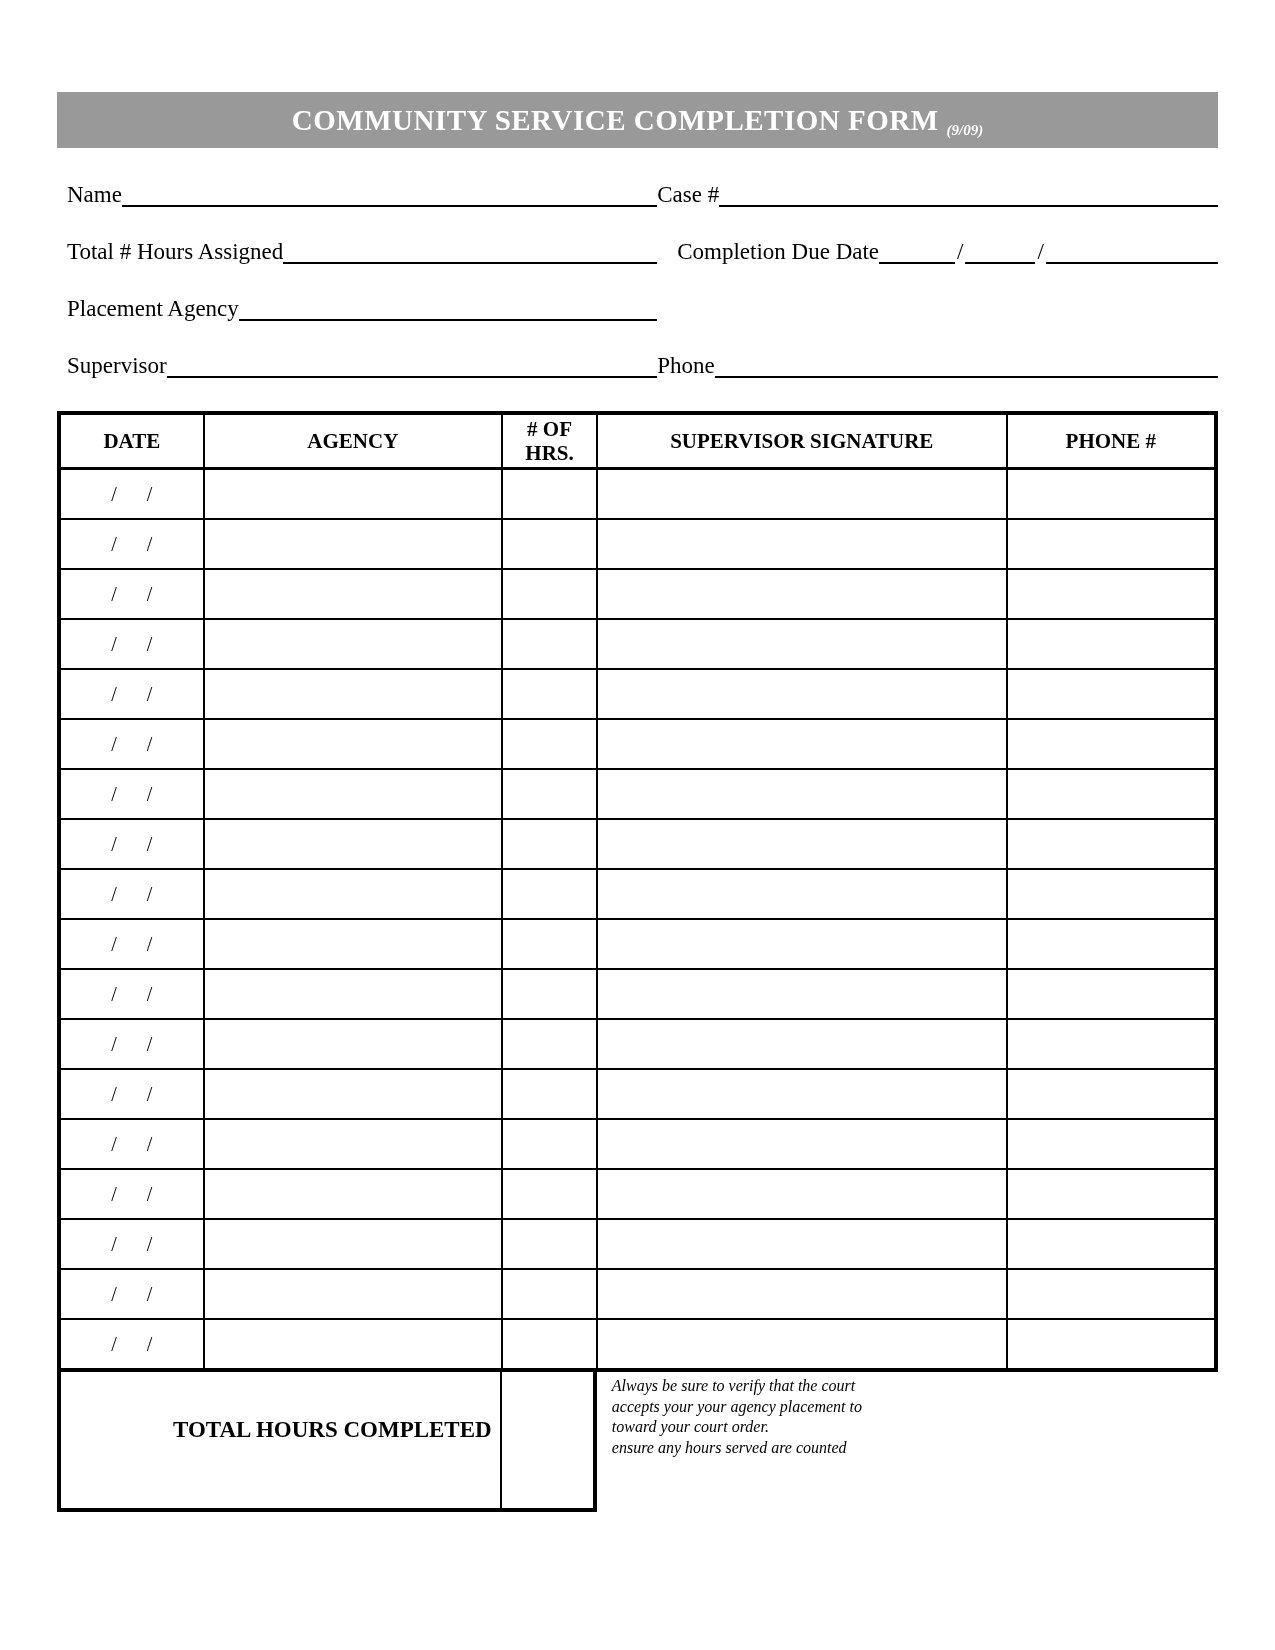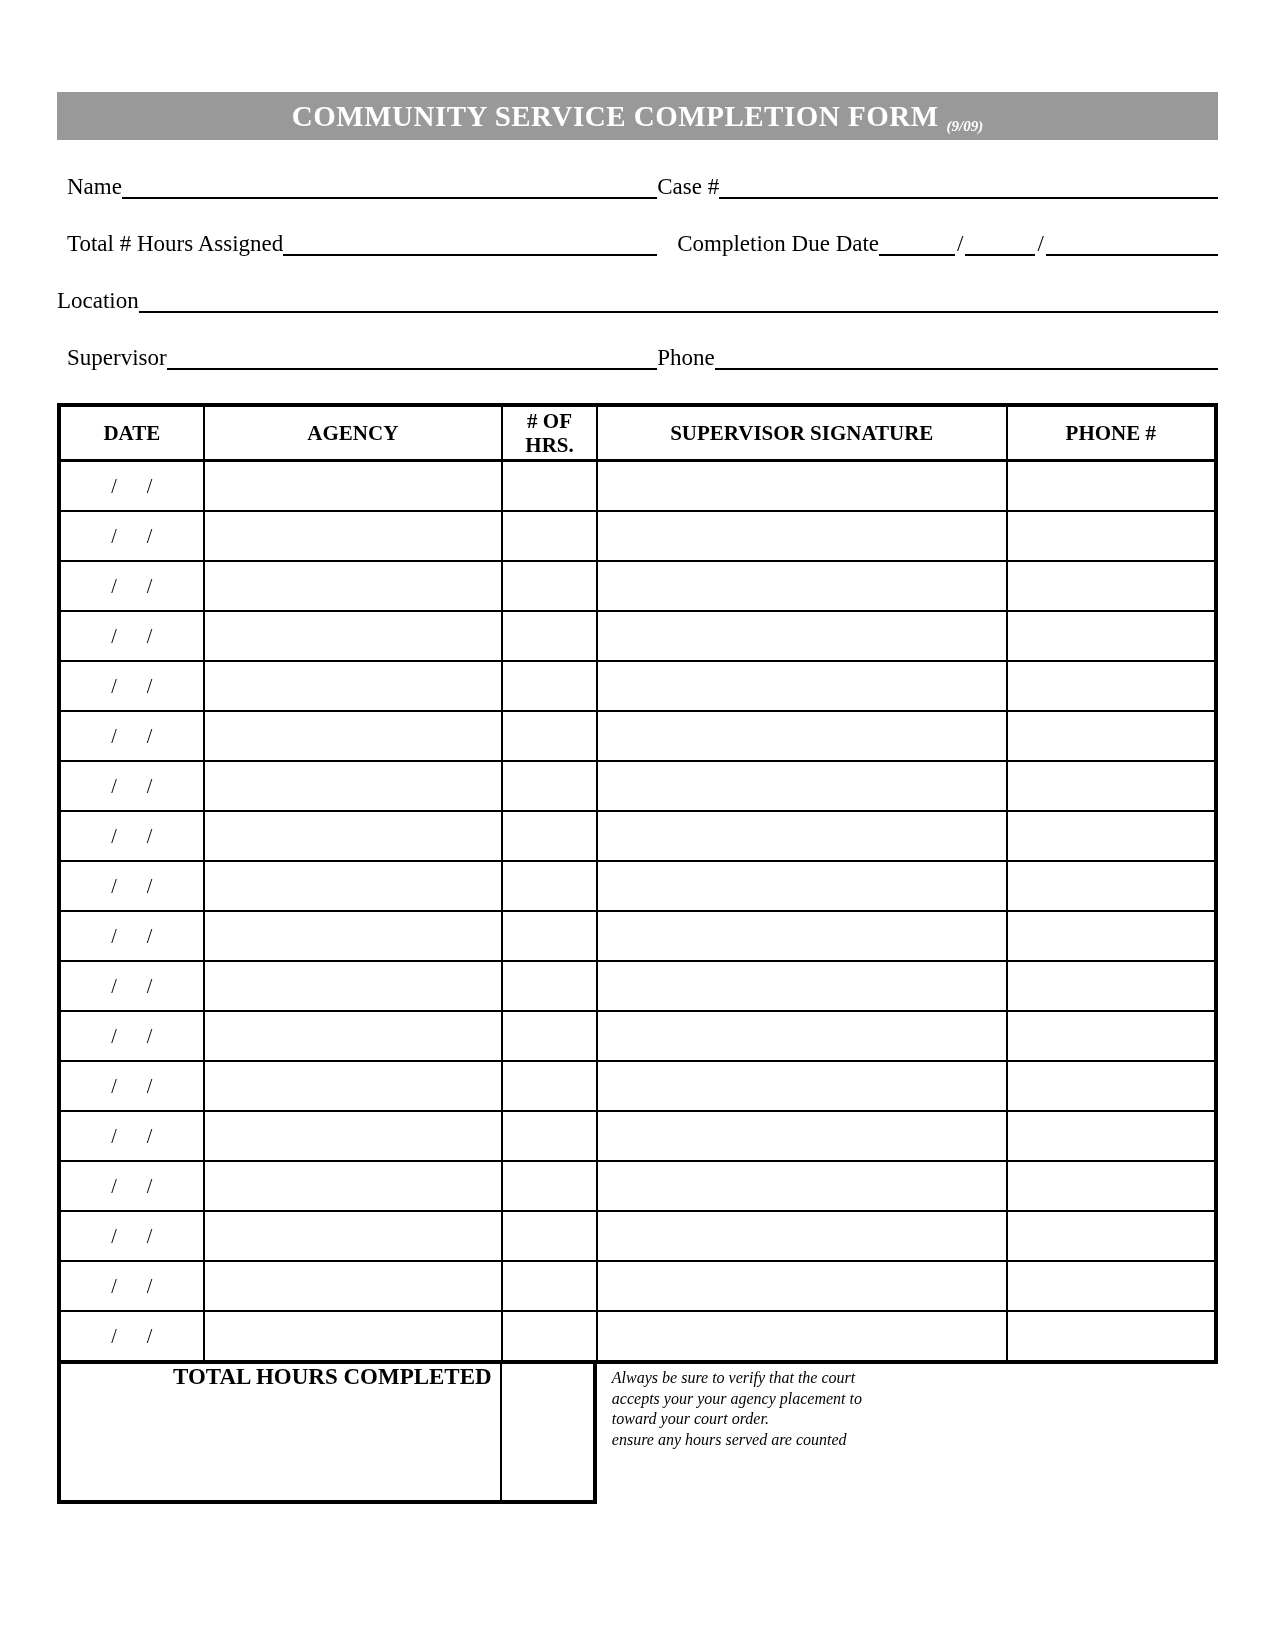--- a/index.html
+++ b/index.html
@@ -13,21 +13,21 @@
     position: relative;
     width: 1275px;
     height: 1650px;
     box-sizing: border-box;
     padding: 92px 57px 0 57px;
     background: #fff;
     overflow: hidden;
   }
   
   .title-bar {
-    height: 48px;
+    height: 56px;
     background: #999999;
     display: flex;
     align-items: center;
     justify-content: center;
     gap: 8px;
   }
   .title-bar .title {
     color: #fff;
     font-weight: bold;
     font-size: 29px;
@@ -117,21 +117,21 @@
     align-items: stretch;
   }
   .total-cell {
     width: 38.3%;
     box-sizing: border-box;
     height: 140px;
     border-left: 4px solid #000;
     border-right: 2px solid #000;
     border-bottom: 4px solid #000;
     display: flex;
-    align-items: flex-start;
+    align-items: center;
     justify-content: flex-end;
     padding: 0 8px 20px 0;
     font-weight: bold;
     font-size: 23px;
   }
   .hrs-total-cell {
     width: 8.2%;
     box-sizing: border-box;
     height: 140px;
     border-right: 4px solid #000;
@@ -178,22 +178,22 @@
         <span class="flabel">Completion Due Date</span>
         <span class="fill-line short"></span>
         <span class="slash-sep">/</span>
         <span class="fill-line short2"></span>
         <span class="slash-sep">/</span>
         <span class="fill-line"></span>
       </div>
     </div>
 
     <div class="field-row">
-      <div class="fr-right">
-        <span class="flabel">Location</span>
+      <div class="fr-left">
+        <span class="flabel">Placement Agency</span>
         <span class="fill-line"></span>
       </div>
     </div>
 
     <div class="field-row">
       <div class="fr-left">
         <span class="flabel">Supervisor</span>
         <span class="fill-line"></span>
       </div>
       <div class="fr-right">

